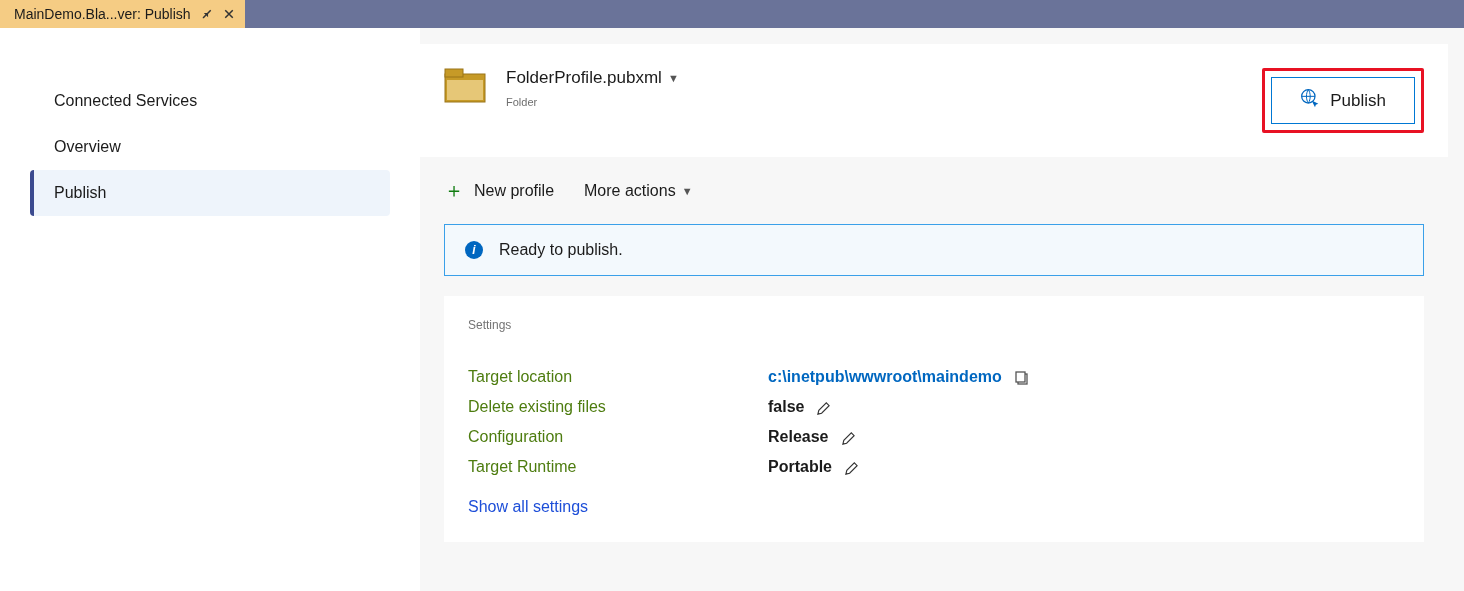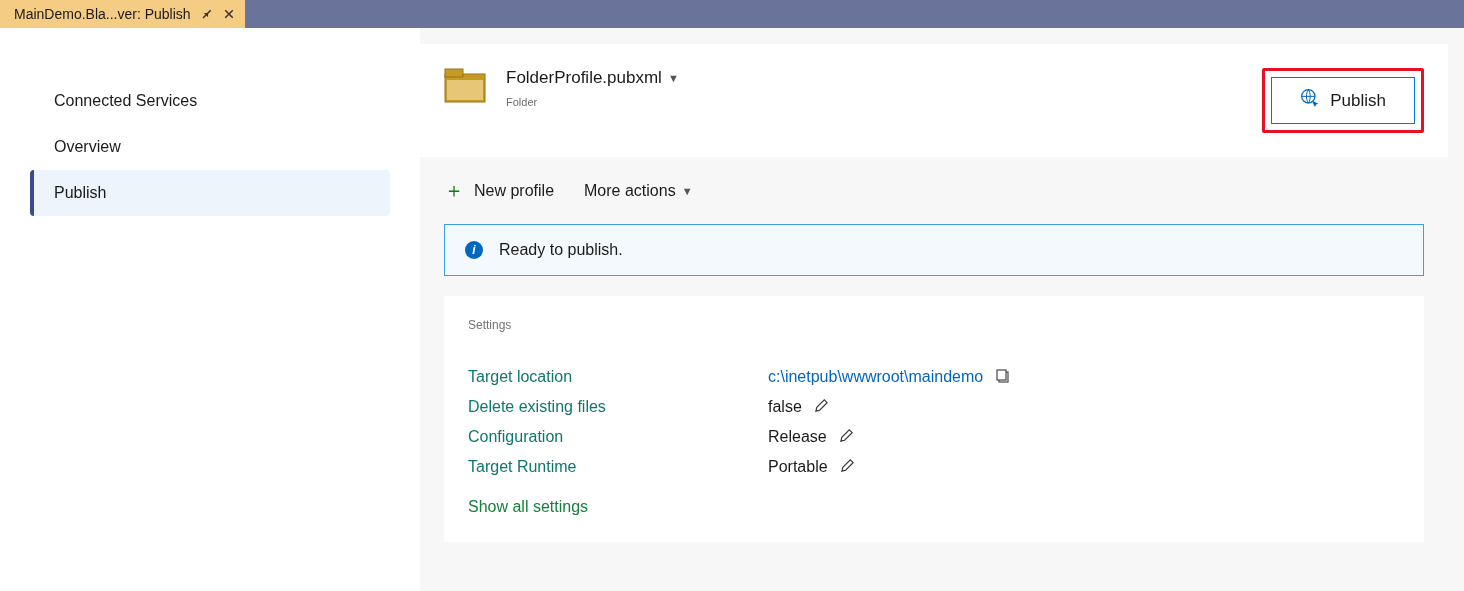--- a/index.html
+++ b/index.html
@@ -117,25 +117,25 @@
       padding: 22px 24px 26px 24px;
     }
     .settings-title { color:#737373; font-size:12px; margin-bottom:36px; }
     .settings-grid {
       display:grid;
       grid-template-columns: 300px 1fr;
       row-gap: 12px;
       font-size:16px;
       align-items:center;
     }
-    .settings-label { color:#0f766e; }
-    .settings-value { display:flex; align-items:flex-start; gap:12px; }
+    .settings-label { color:#4d7c0f; }
+    .settings-value { display:flex; align-items:flex-end; gap:12px;font-weight:bold; }
     .link { color:#0067c0; cursor:pointer; }
     .copy-icon, .edit-icon { cursor:pointer; color:#555; display:flex; }
-    .show-all { color:#15803d; font-size:16px; margin-top:22px; cursor:pointer; display:inline-block; }
+    .show-all { color:#1d4ed8; font-size:16px; margin-top:22px; cursor:pointer; display:inline-block; }
   </style>
 </head>
 <body>
 
 <div class="titlebar">
   <div class="tab">
     <span class="tab-title">MainDemo.Bla...ver: Publish</span>
     <div class="tab-actions">
       <span class="pin-icon">
         <svg width="12" height="12" viewBox="0 0 16 16">

